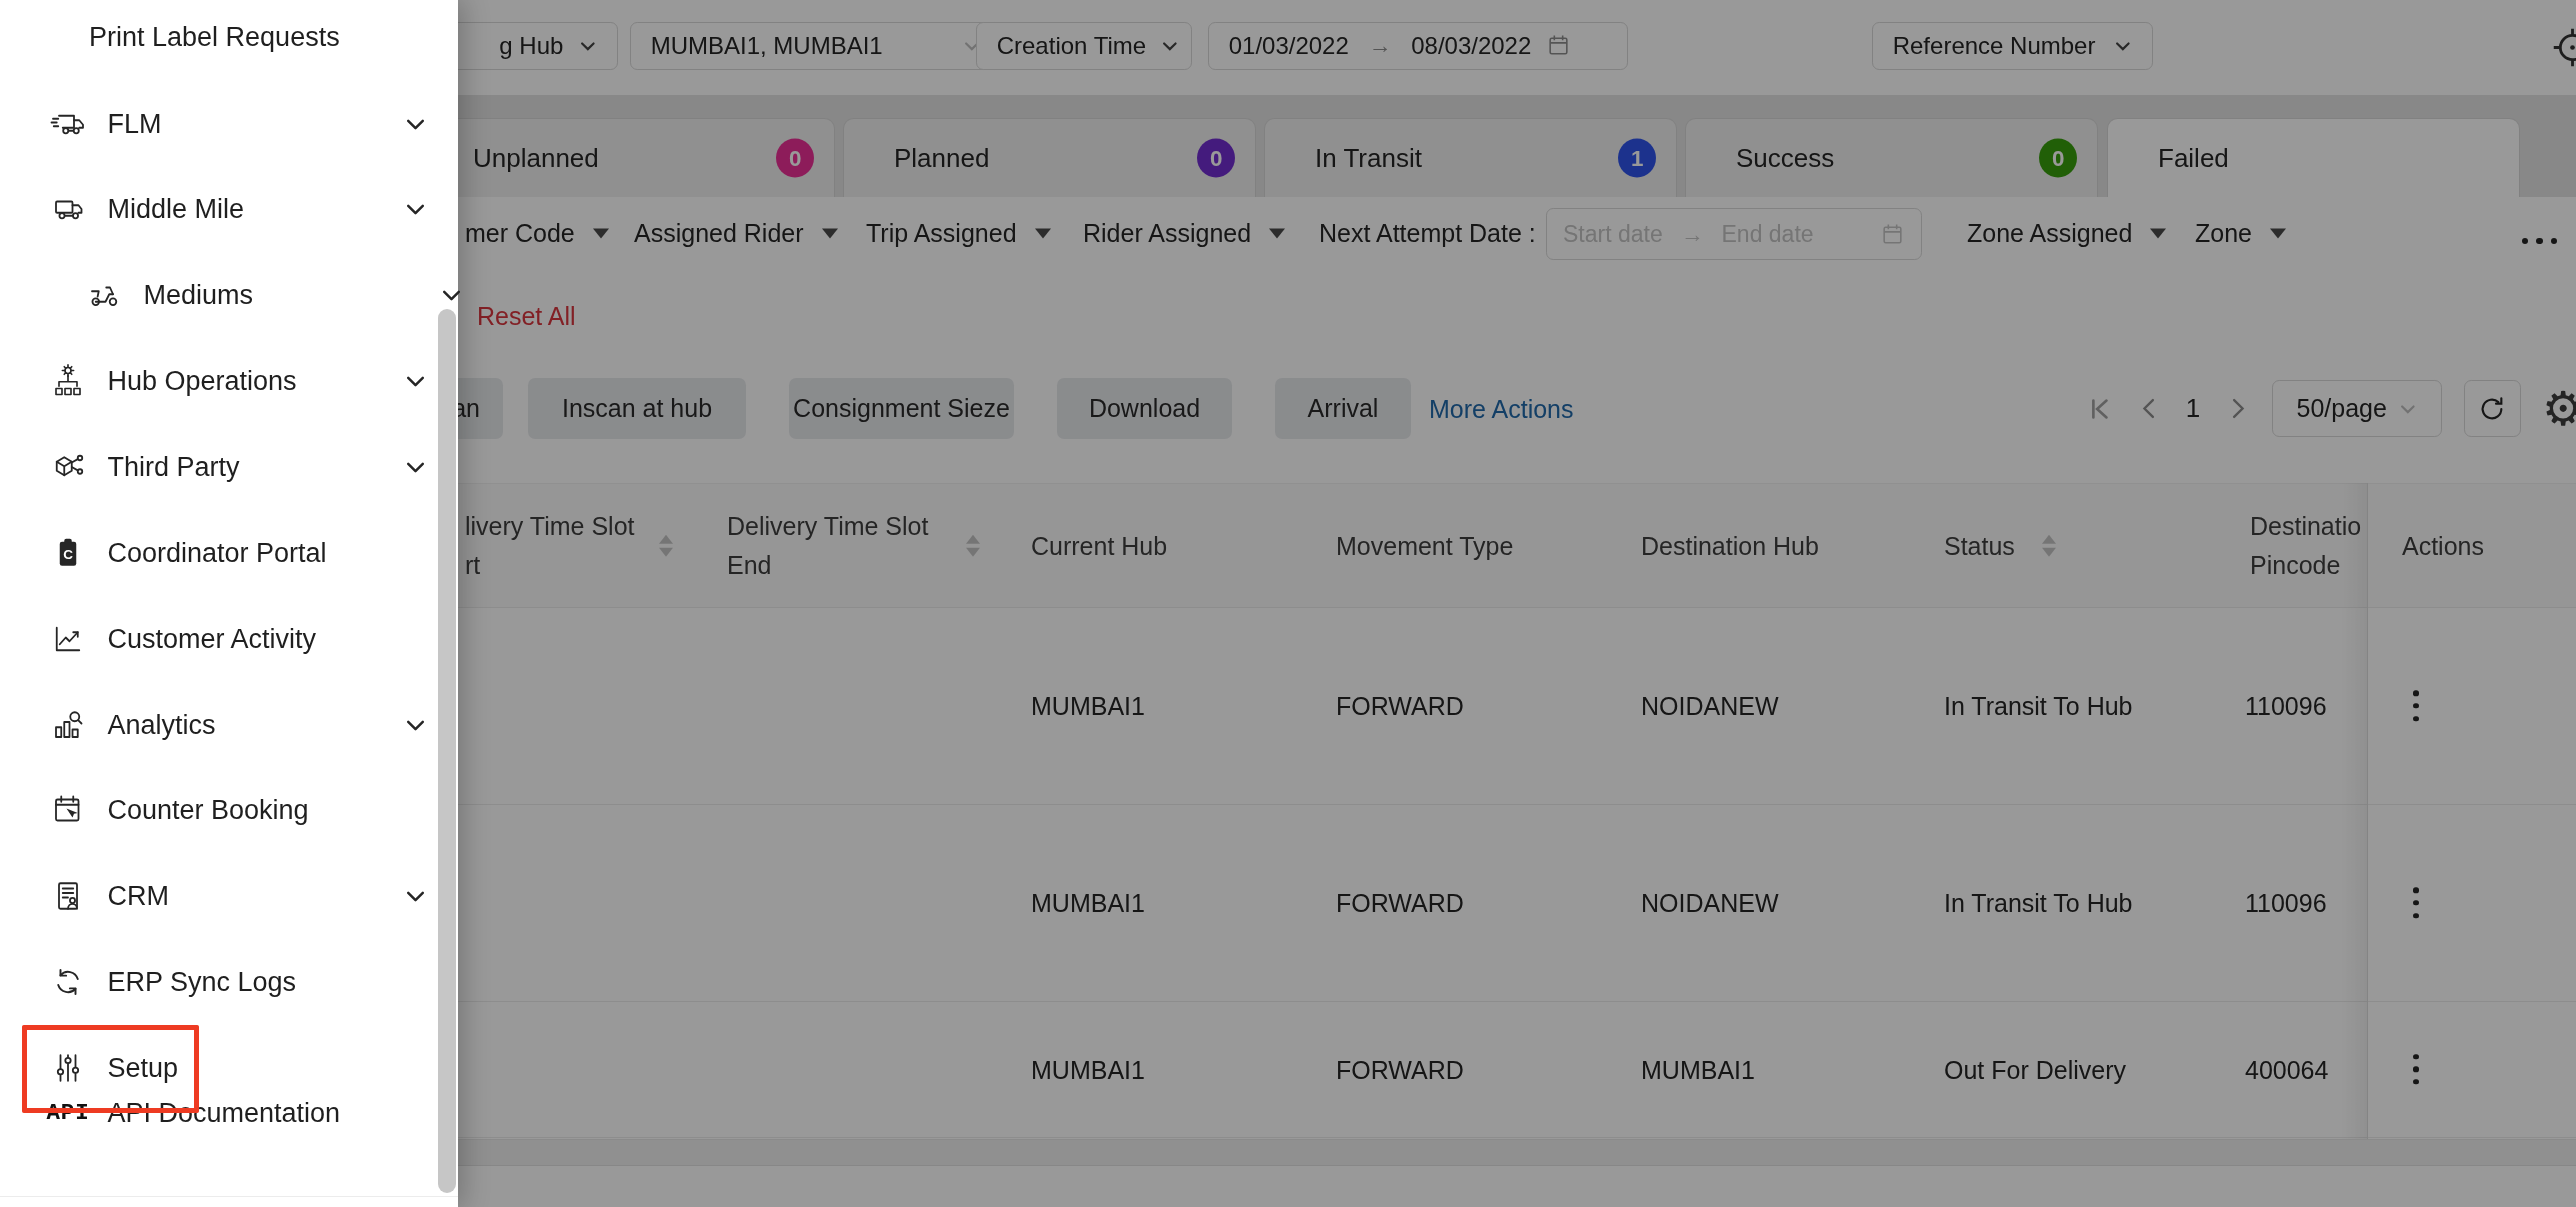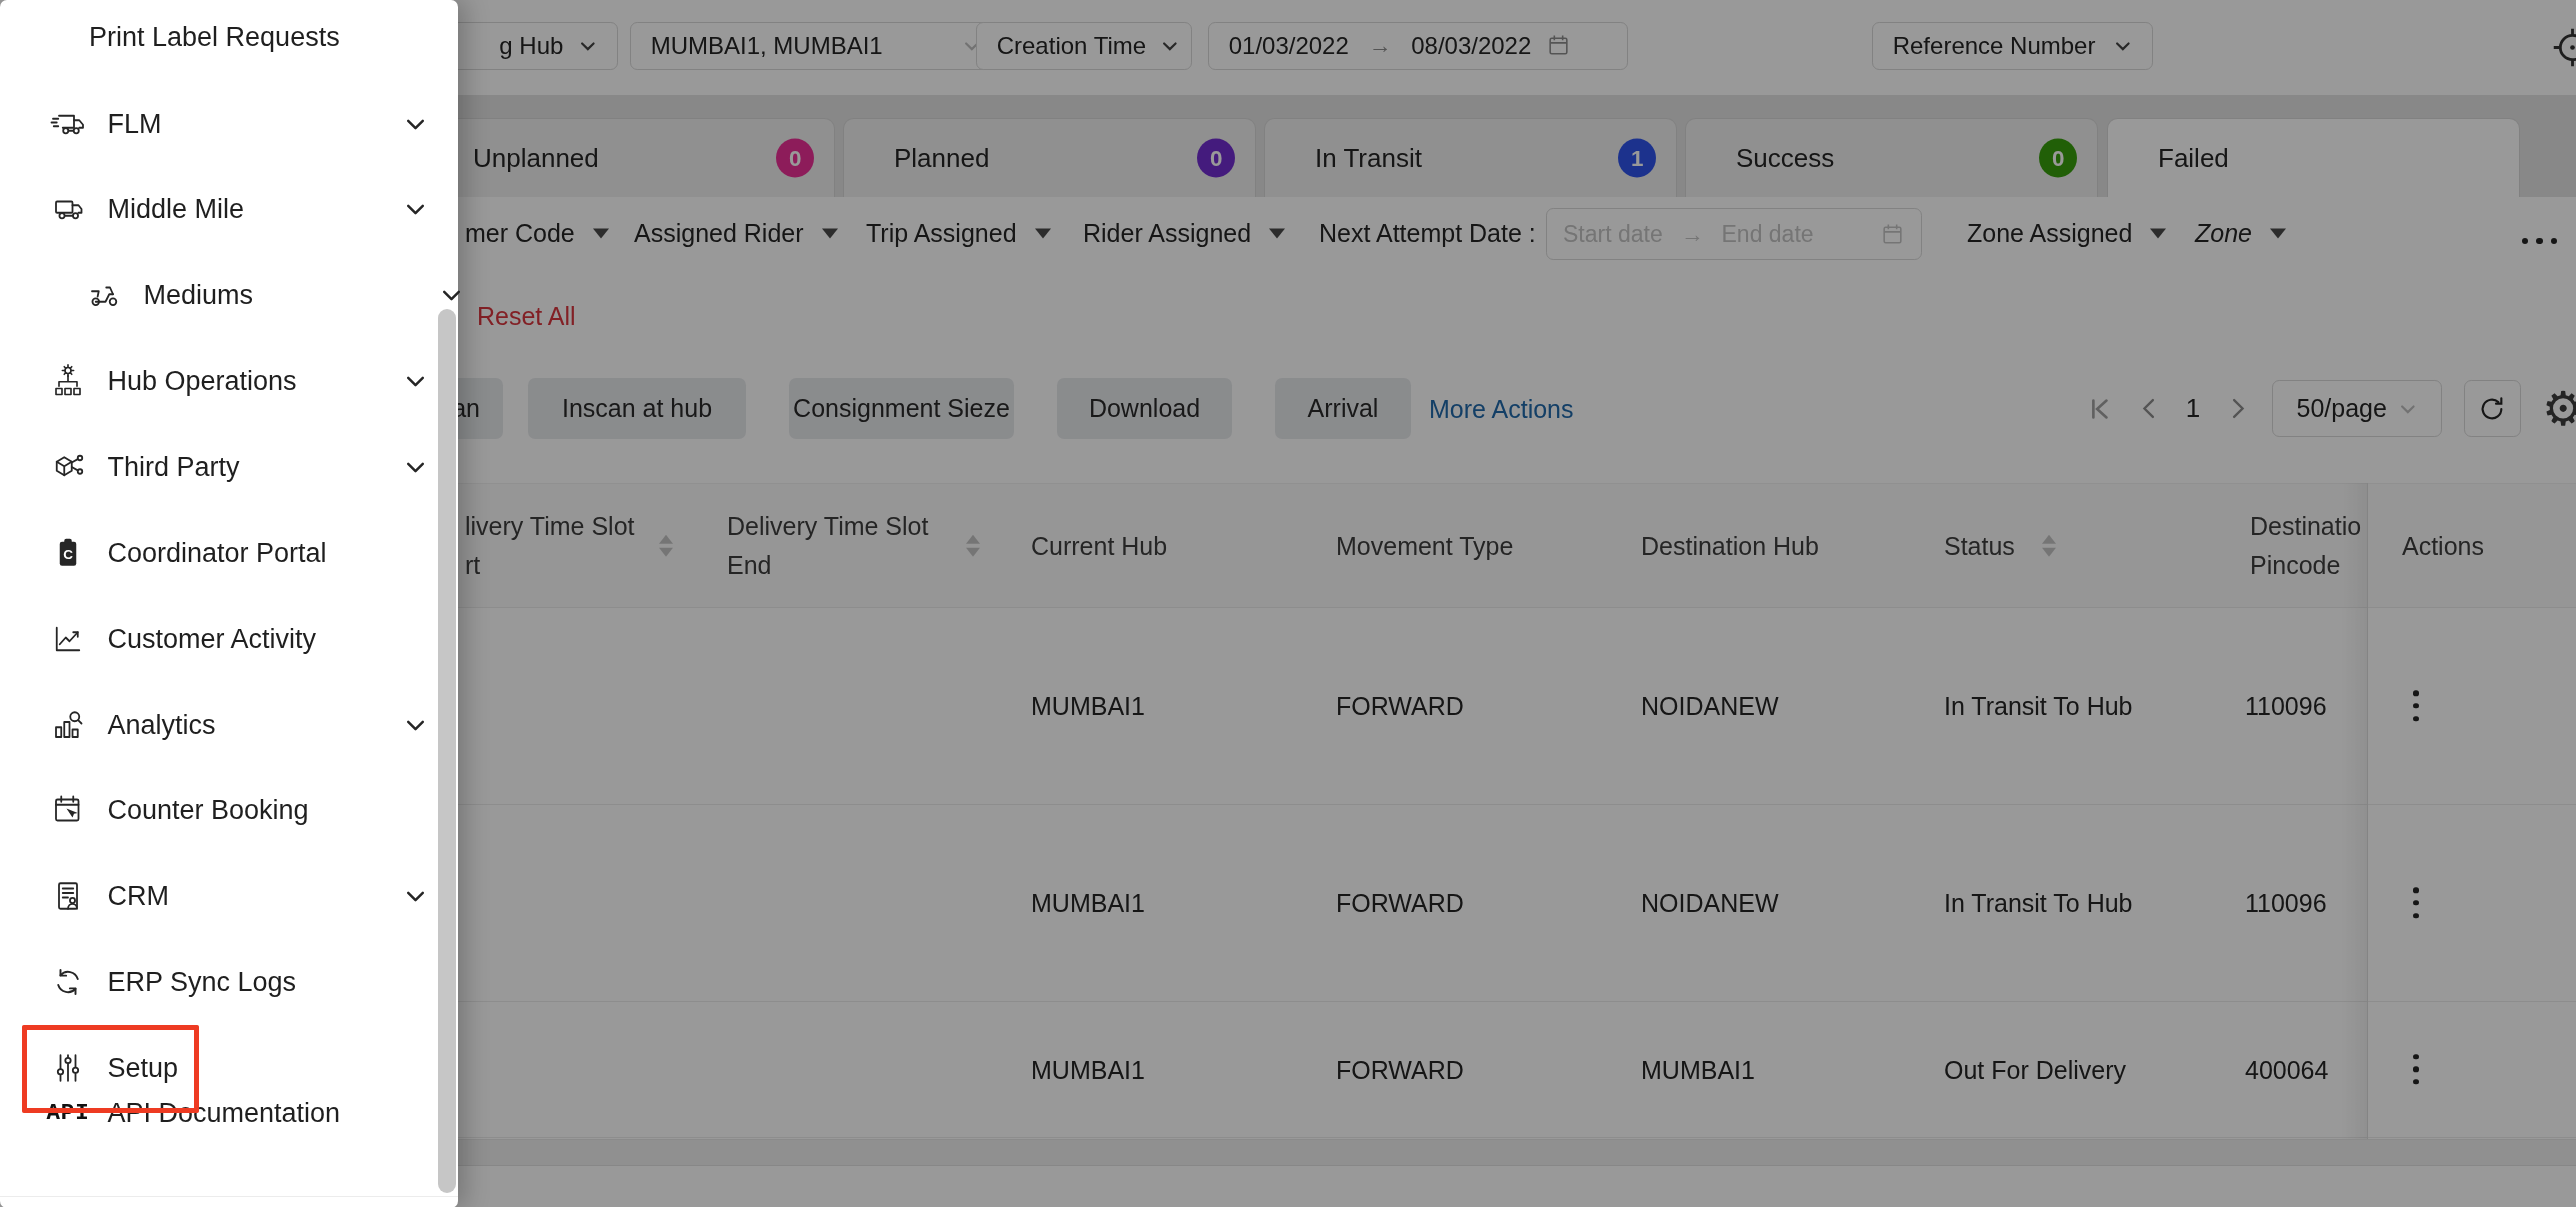--- a/index.html
+++ b/index.html
@@ -89,21 +89,20 @@
   #fixed-divider{position:absolute;left:2367px;top:483px;width:0.9px;height:656px;background:#dcdcdc;}
   #hscroll-strip{position:absolute;left:0;top:1139px;width:2576px;height:27px;background:#f0f0f0;border-top:0.9px solid #e6e6e6;border-bottom:0.9px solid #e2e2e2;box-sizing:border-box;}
 
   
   #scrim{position:absolute;inset:0;background:rgba(0,0,0,0.40);z-index:20;}
 
   
   #sidebar{
     position:absolute;left:0;top:0;width:458px;height:1208px;background:#fff;z-index:30;
     box-shadow:7.2px 0 25px rgba(0,0,0,0.22);
-    border-radius:7px;
   }
   .sitem{position:absolute;left:0;width:458px;height:86px;display:flex;align-items:center;cursor:pointer;}
   .sitem .sicon{flex:none;width:36px;margin-left:50px;display:flex;align-items:center;justify-content:center;}
   .sitem .slbl{margin-left:21.5px;font-size:27px;color:#1f1f1f;white-space:nowrap;}
   .sitem.noicon .slbl{margin-left:89px;}
   .sitem .schev{position:absolute;left:403px;top:50%;transform:translateY(-50%);display:flex;}
   .api-glyph{font-weight:900;font-size:22.4px;letter-spacing:0.9px;color:#111;font-family:"Liberation Mono","DejaVu Sans Mono",monospace;}
   #setup-highlight{position:absolute;left:22.4px;top:1025px;width:177px;height:88px;border:5.4px solid #ee3b22;border-radius:1.8px;box-sizing:border-box;pointer-events:none;z-index:5;}
   #side-thumb{position:absolute;right:1.8px;top:309px;width:18px;height:884px;border-radius:9px;background:#c6c6c6;cursor:pointer;}
   #side-bottom-line{position:absolute;left:0;top:1196px;width:458px;height:0.9px;background:#ececec;}
@@ -199,21 +198,21 @@
         <span class="caret"></span>
       </div>
       <div class="fitem" style="left: 1083px;">
         <span>Rider Assigned</span>
         <span class="caret"></span>
       </div>
       <div class="fitem" style="left: 1967px;">
         <span>Zone Assigned</span>
         <span class="caret"></span>
       </div>
-      <div class="fitem" style="left: 2195px; font-style: italic;">
+      <div class="fitem" style="left: 2195px;">
         <span>Zone</span>
         <span class="caret"></span>
       </div>
     </div>
   <span id="next-attempt">Next Attempt Date :</span>
   <div id="na-range">
     <span>Start date</span>
     <span class="date-sep" style="color:#c3c3c3;">→</span>
     <span>End date</span>
     <svg style="margin-left:auto;" width="25" height="25" viewBox="0 0 48 48" fill="none" stroke="#c3c3c3" stroke-width="3">

